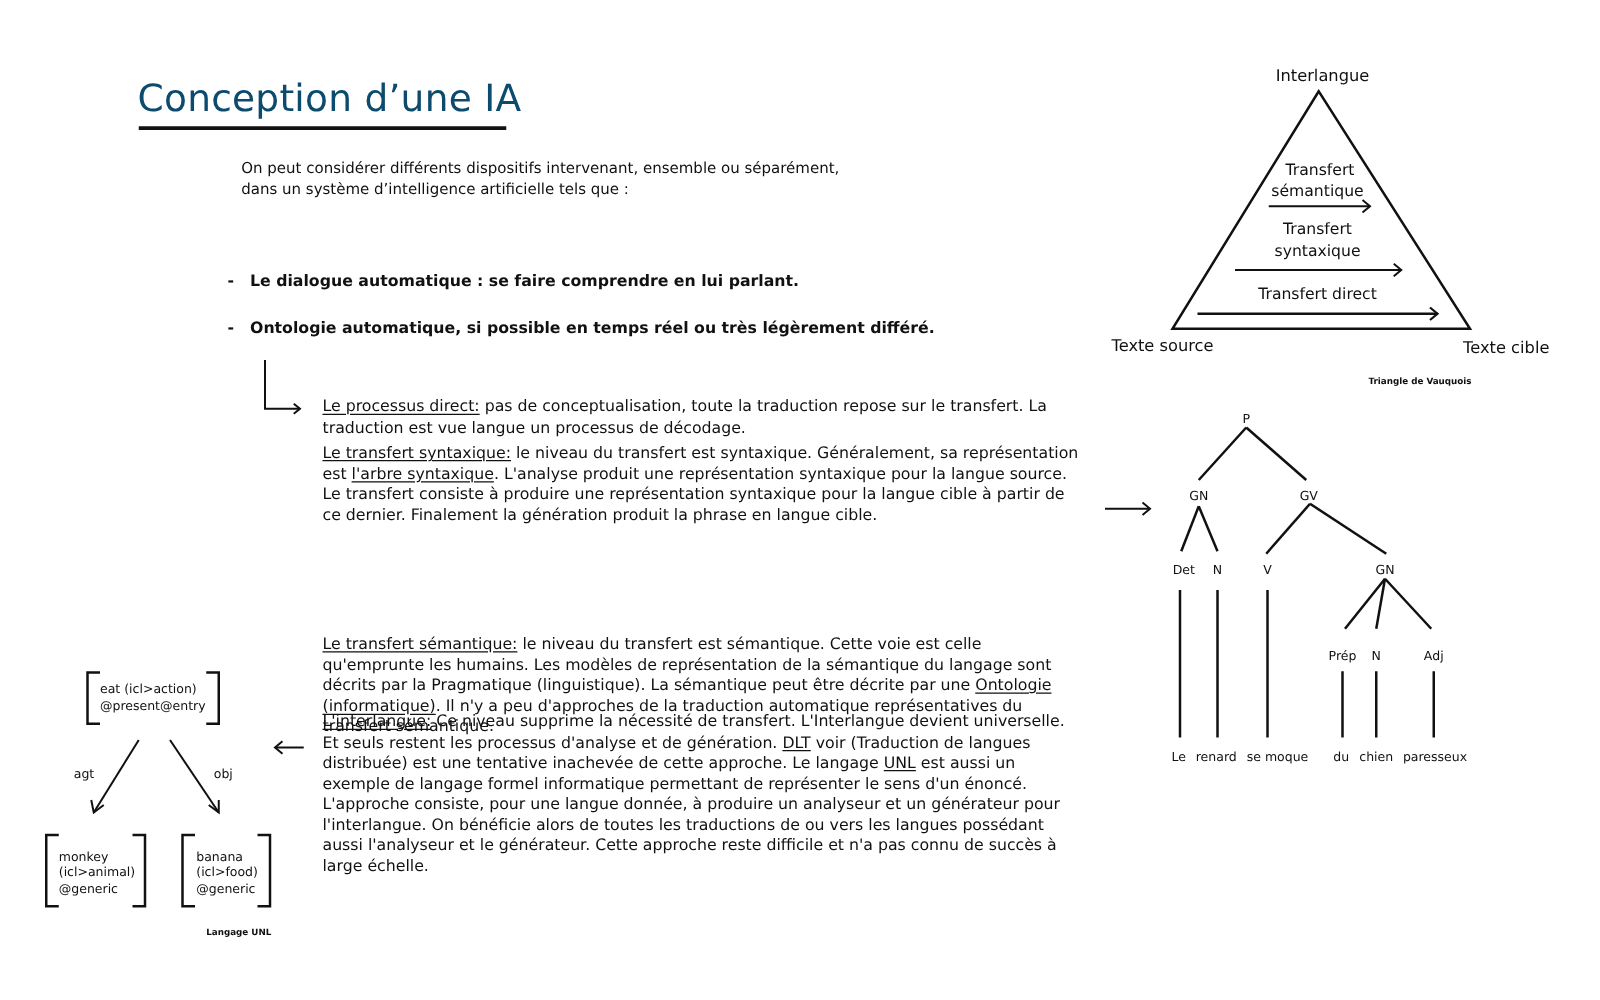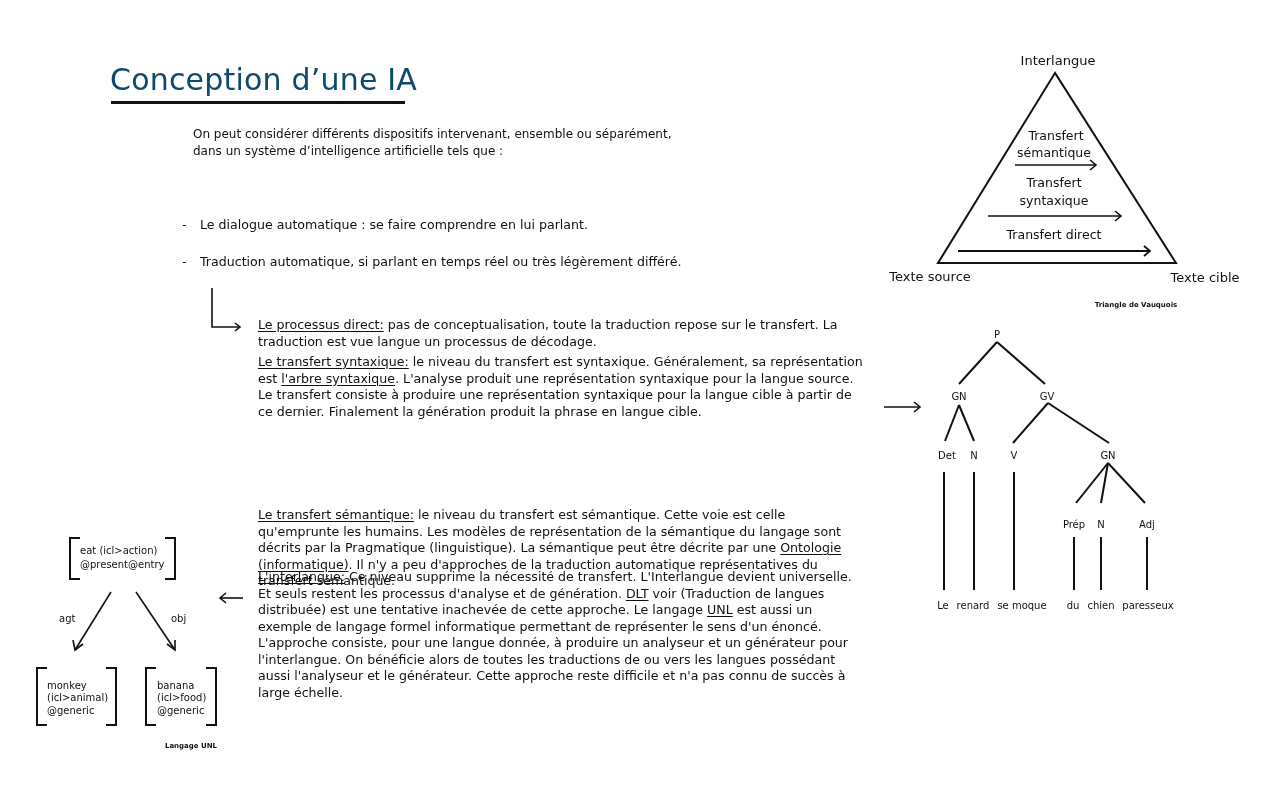--- a/index.html
+++ b/index.html
@@ -2,42 +2,42 @@
 <html><head>
 <meta charset="utf-8">
 <style>
   html, body { margin: 0; padding: 0; background: #ffffff; }
   body { width: 1280px; height: 800px; position: relative; overflow: hidden;
          font-family: "DejaVu Sans", sans-serif; color: #111; }
   .abs { position: absolute; }
   .title { left: 110px; top: 62px; font-size: 30px; font-weight: normal; letter-spacing: 0.2px; color: #0c4a6e; white-space: nowrap; }
   .title-rule { left: 111px; top: 101px; width: 294px; height: 3px; background: #111; }
   .intro { left: 161px; top: 126px; width: 480px; font-size: 12px; line-height: 16.5px; margin-left: 32px; }
-  .bullet { font-size: 12.6px; line-height: 16px; white-space: nowrap; }
+  .bullet { font-size: 12.6px; line-height: 16px; white-space: nowrap; font-weight: bold; }
   .bullet .dash { display: inline-block; width: 18px; }
   .para { left: 258px; width: 610px; font-size: 12.6px; line-height: 16.5px; }
   .para .term { text-decoration: underline; text-underline-offset: 2px; }
   .para .link { text-decoration: underline; text-underline-offset: 2px; }
   .para p { margin: 0; }
   svg text { font-family: "DejaVu Sans", sans-serif; fill: #111; }
   .caption { font-size: 7px; font-weight: bold; }
 </style>
 </head>
 <body>
 
 <div class="abs title">Conception d’une IA</div>
 <div class="abs title-rule"></div>
 
 <div class="abs intro">On peut considérer différents dispositifs intervenant, ensemble ou séparément, dans un système d’intelligence artificielle tels que :</div>
 
 <div class="abs bullet" style="left:182px; top:217px;">
   <span class="dash">-</span><span>Le dialogue automatique : se faire comprendre en lui parlant.</span>
 </div>
 <div class="abs bullet" style="left:182px; top:254px;">
-  <span class="dash">-</span><span>Traduction automatique, si parlant en temps réel ou très légèrement différé.</span>
+  <span class="dash">-</span><span>Ontologie automatique, si possible en temps réel ou très légèrement différé.</span>
 </div>
 
 <svg class="abs" style="left:200px; top:285px;" width="50" height="50">
   <polyline points="12,3 12,42 40,42" fill="none" stroke="#111" stroke-width="1.6"></polyline>
   <polyline points="35,38 40,42 35,46" fill="none" stroke="#111" stroke-width="1.6"></polyline>
 </svg>
 
 <div class="abs para" style="top:317px;">
   <p><span class="term">Le processus direct:</span><span> pas de conceptualisation, toute la traduction repose sur le transfert. La traduction est vue langue un processus de décodage.</span></p>
 </div>

